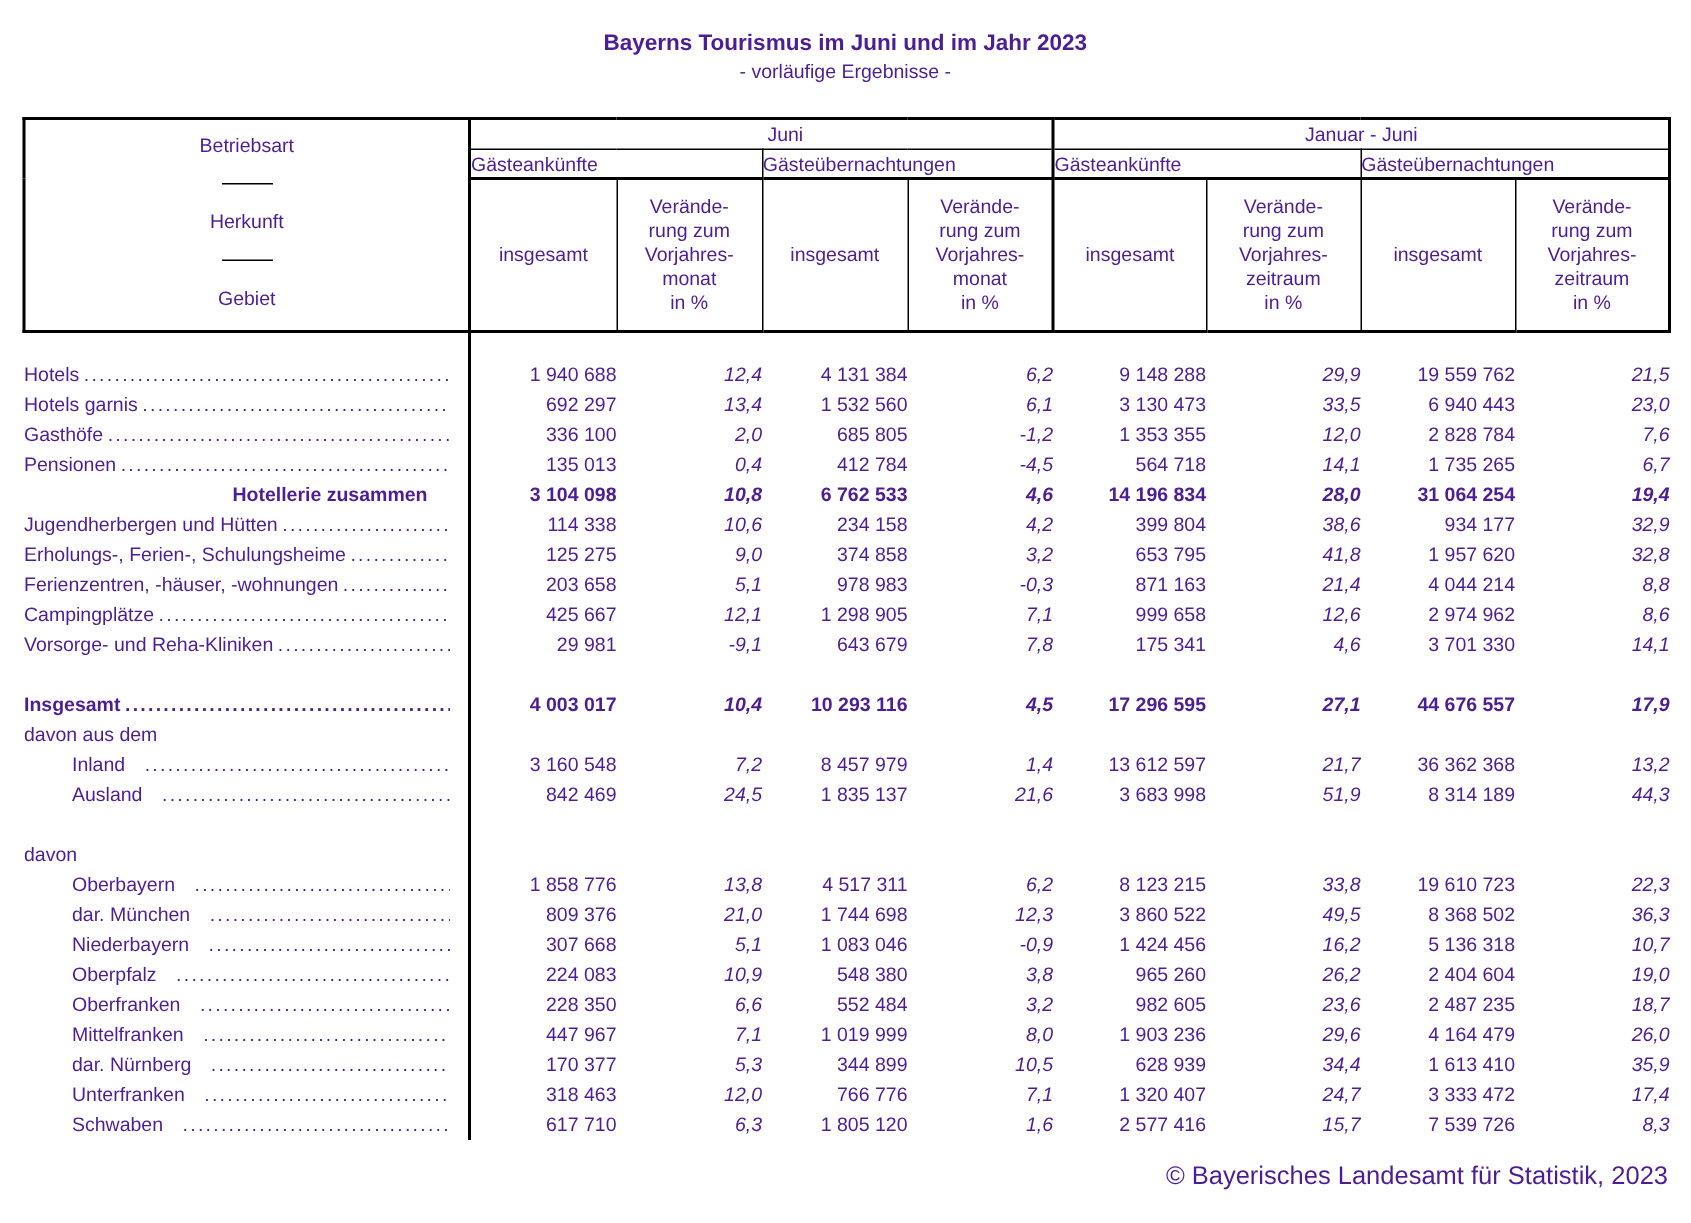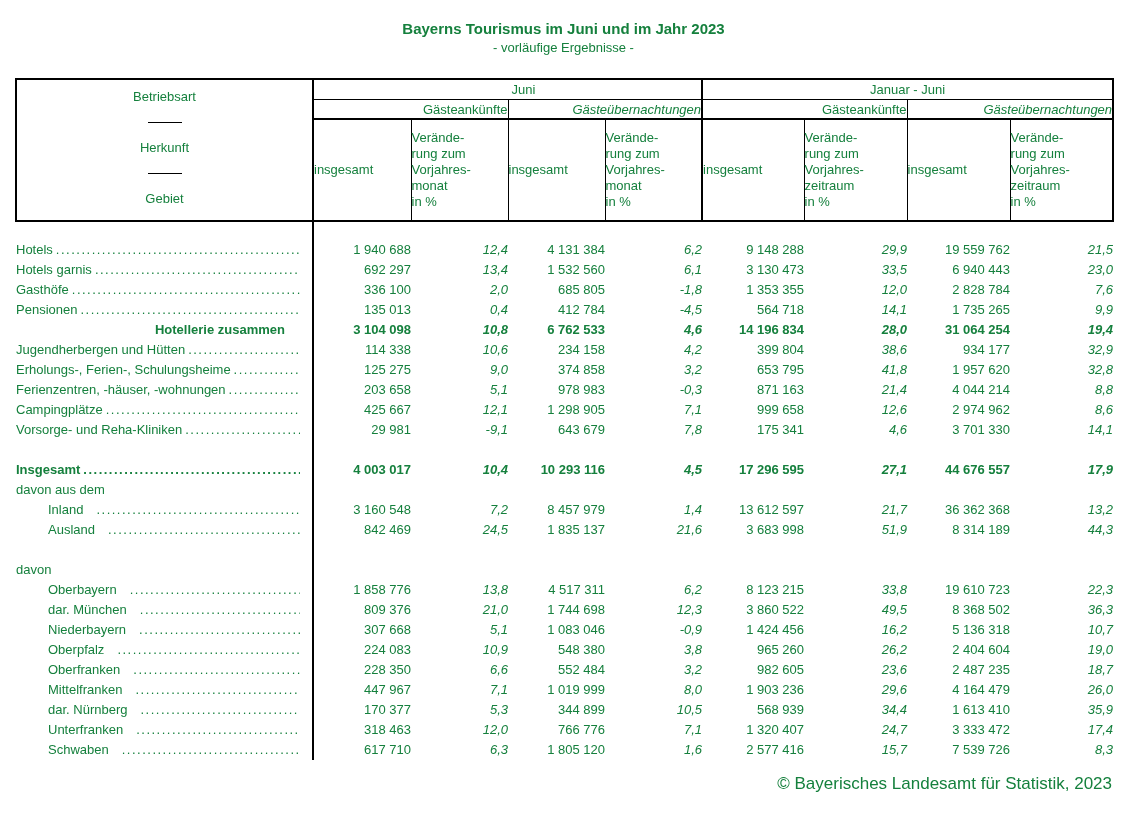--- a/index.html
+++ b/index.html
@@ -1,21 +1,21 @@
 <!DOCTYPE html>
 <html><head>
 <meta charset="utf-8">
 <style>
   html, body { margin: 0; padding: 0; background: #fff; }
   .page {
     position: relative;
     width: 1127px;
     height: 815px;
     background: #ffffff;
-    color: #15803d;
+    color: #4c1d95;
     font-family: "Liberation Sans", sans-serif;
     box-sizing: border-box;
     padding-top: 20px;
     overflow: hidden;
   }
   .title {
     text-align: center;
     font-weight: bold;
     font-size: 15px;
     line-height: 18px;
@@ -64,30 +64,30 @@
     text-align: center;
     vertical-align: middle;
     border-top: 2px solid #000;
     border-bottom: 1px solid #000;
   }
   .h-period.p-left  { border-left: 2px solid #000; border-right: 2px solid #000; padding-left: 32px; }
   .h-period.p-right { border-right: 2px solid #000; }
 
   .h-measure {
     height: 18px;
-    text-align: right;
+    text-align: left;
     vertical-align: middle;
     border-right: 1px solid #000;
     border-bottom: 2px solid #000;
   }
-  .h-measure.m-r2 { border-right: 2px solid #000; font-style: italic; }
+  .h-measure.m-r2 { border-right: 2px solid #000; }
 
   .h-col {
     height: 100px;
-    text-align: left;
+    text-align: center;
     vertical-align: middle;
     white-space: pre-line;
     line-height: 16px;
     border-right: 1px solid #000;
     border-bottom: 2px solid #000;
   }
   .h-col.m-r2 { border-right: 2px solid #000; }
 
   
   tbody td {
@@ -241,41 +241,41 @@
         <tr class="row-item">
           <td class="c-label">
             <span class="label-flex">
               <span class="lbl">Gasthöfe</span>
               <span class="dots"></span>
             </span>
           </td>
           <td class="c-num">336 100</td>
           <td class="c-chg">2,0</td>
           <td class="c-num">685 805</td>
-          <td class="c-chg">-1,8</td>
+          <td class="c-chg">-1,2</td>
           <td class="c-num">1 353 355</td>
           <td class="c-chg">12,0</td>
           <td class="c-num">2 828 784</td>
           <td class="c-chg">7,6</td>
         </tr>
         <tr class="row-item">
           <td class="c-label">
             <span class="label-flex">
               <span class="lbl">Pensionen</span>
               <span class="dots"></span>
             </span>
           </td>
           <td class="c-num">135 013</td>
           <td class="c-chg">0,4</td>
           <td class="c-num">412 784</td>
           <td class="c-chg">-4,5</td>
           <td class="c-num">564 718</td>
           <td class="c-chg">14,1</td>
           <td class="c-num">1 735 265</td>
-          <td class="c-chg">9,9</td>
+          <td class="c-chg">6,7</td>
         </tr>
         <tr class="row-subtotal">
           <td class="c-label">Hotellerie zusammen</td>
           <td class="c-num">3 104 098</td>
           <td class="c-chg">10,8</td>
           <td class="c-num">6 762 533</td>
           <td class="c-chg">4,6</td>
           <td class="c-num">14 196 834</td>
           <td class="c-chg">28,0</td>
           <td class="c-num">31 064 254</td>
@@ -553,21 +553,21 @@
           <td class="c-label">
             <span class="label-flex">
               <span class="lbl">dar.  Nürnberg</span>
               <span class="dots"></span>
             </span>
           </td>
           <td class="c-num">170 377</td>
           <td class="c-chg">5,3</td>
           <td class="c-num">344 899</td>
           <td class="c-chg">10,5</td>
-          <td class="c-num">568 939</td>
+          <td class="c-num">628 939</td>
           <td class="c-chg">34,4</td>
           <td class="c-num">1 613 410</td>
           <td class="c-chg">35,9</td>
         </tr>
         <tr class="row-indent">
           <td class="c-label">
             <span class="label-flex">
               <span class="lbl">Unterfranken</span>
               <span class="dots"></span>
             </span>

